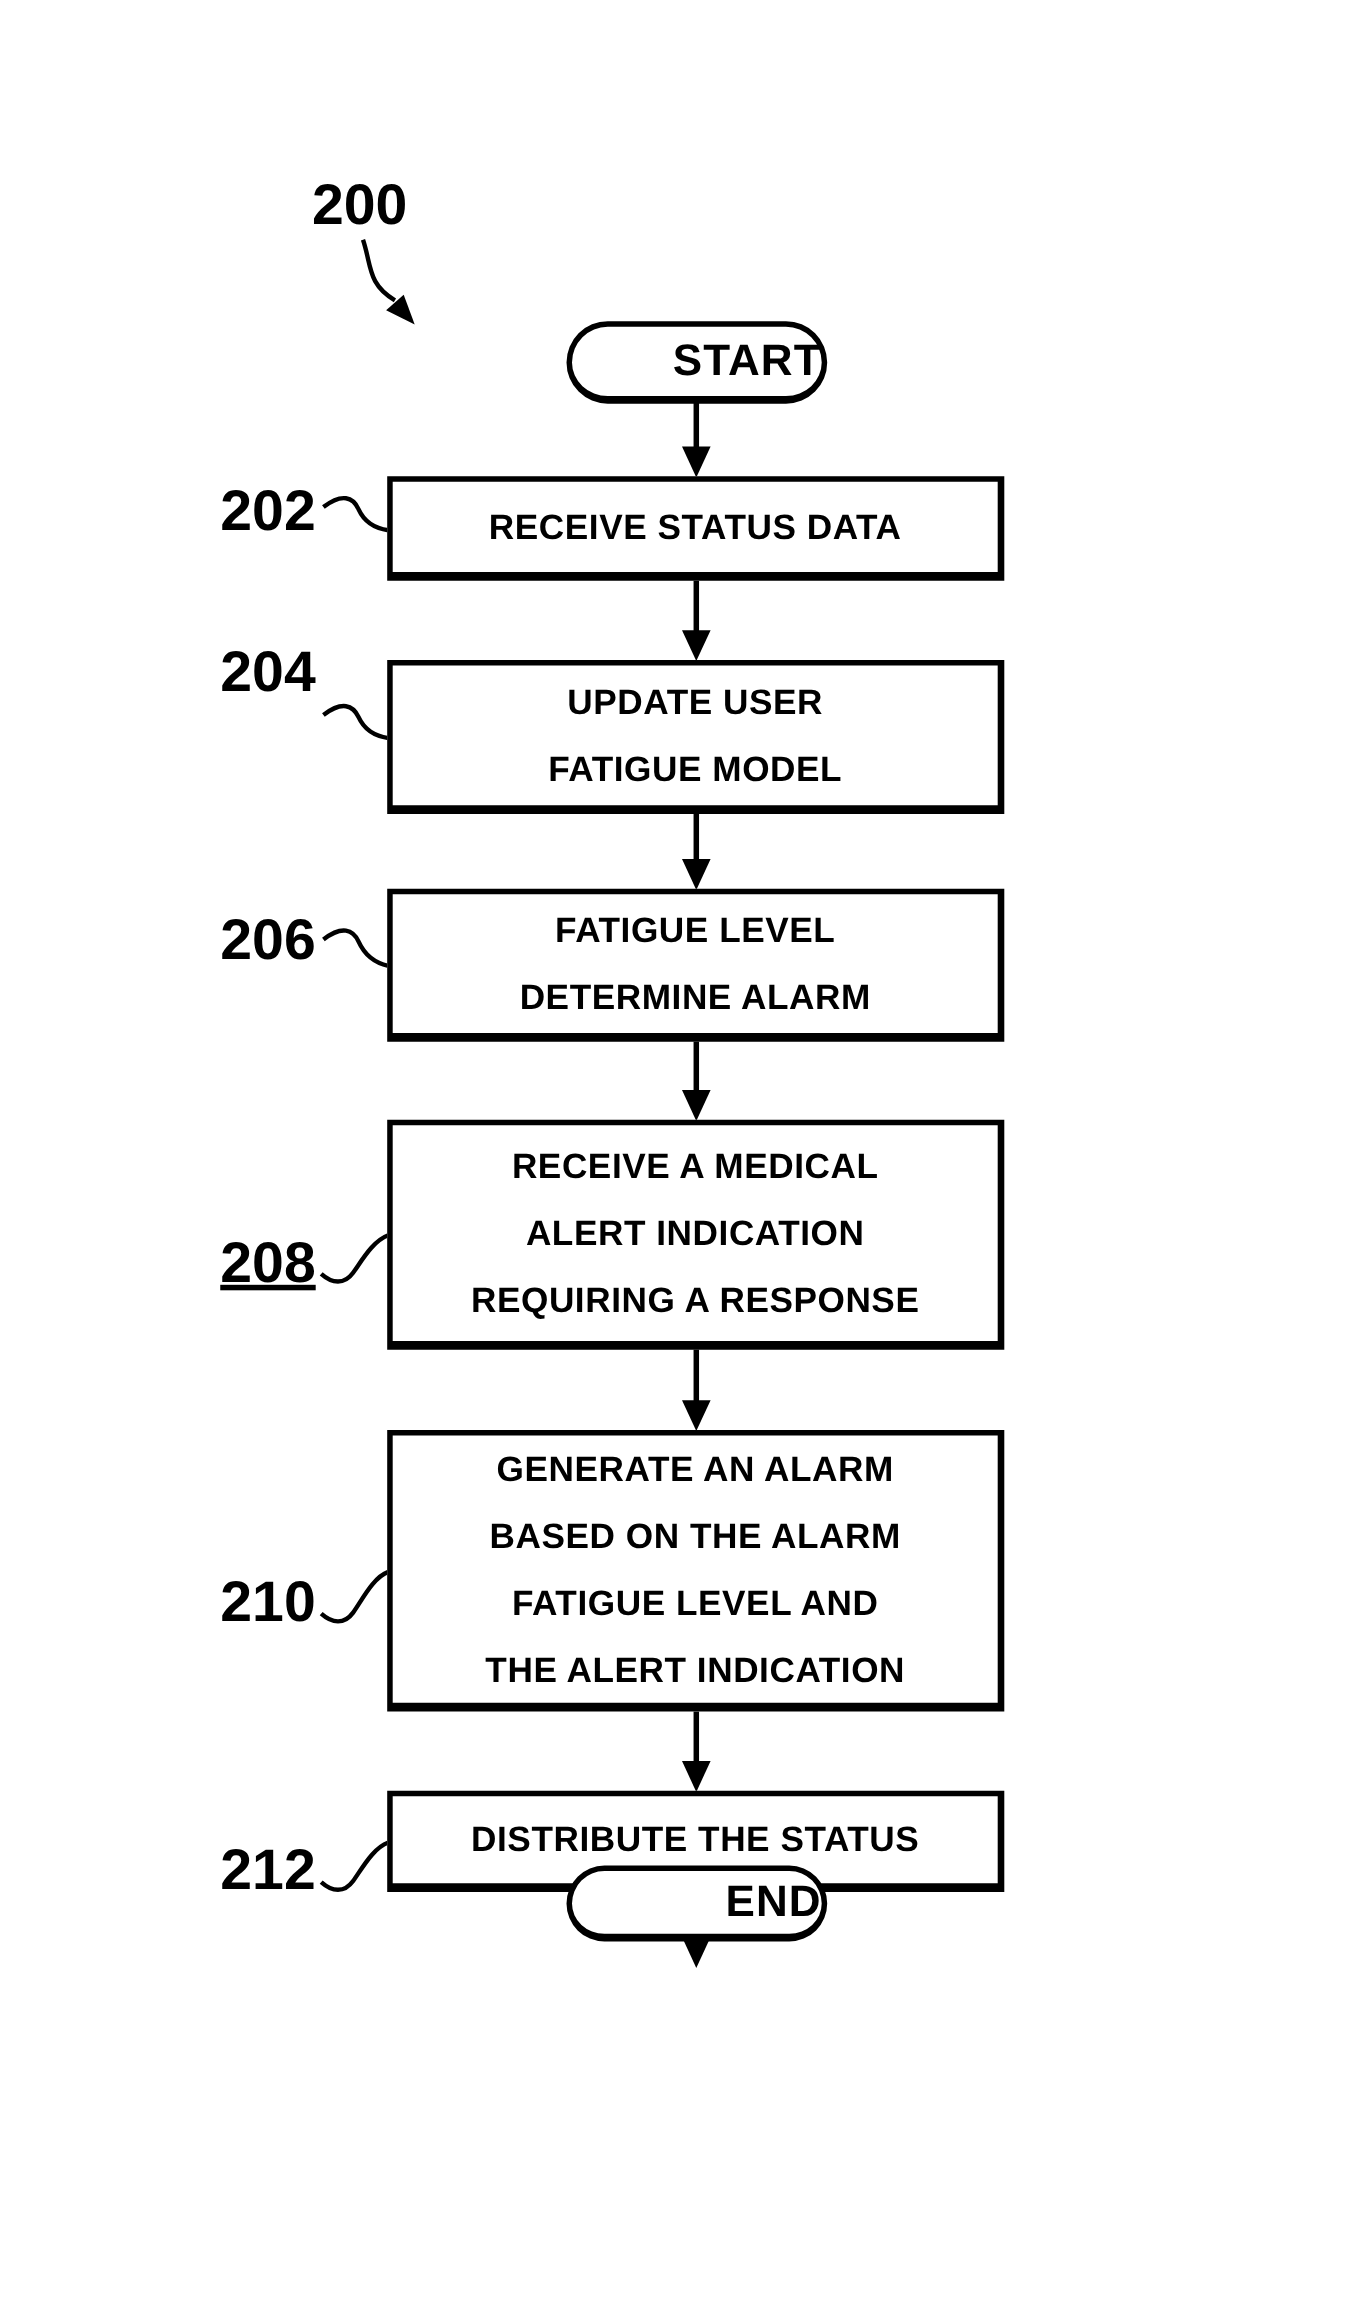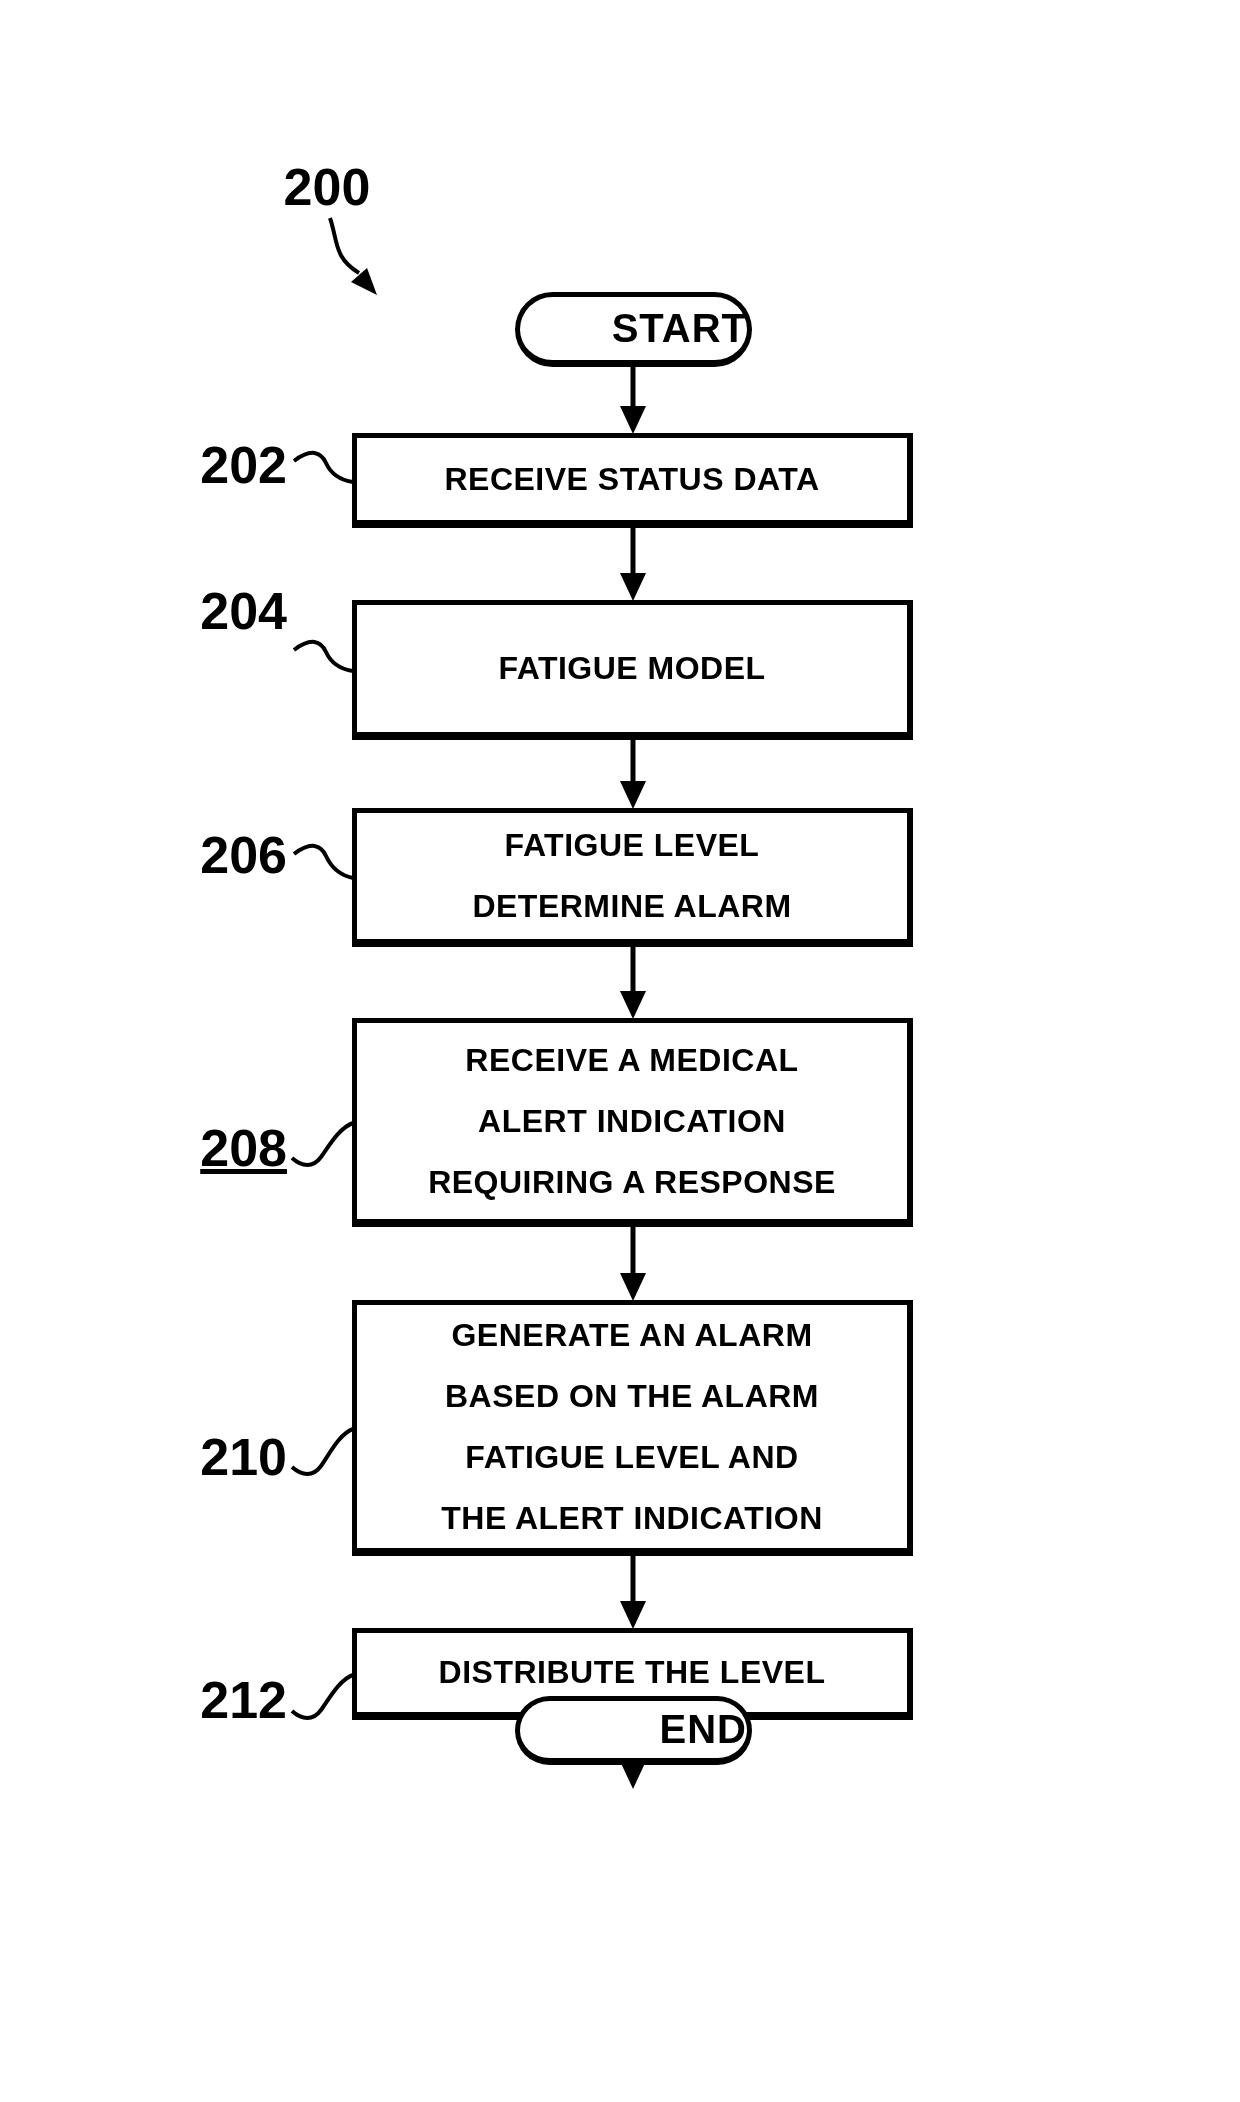--- a/index.html
+++ b/index.html
@@ -139,20 +139,21 @@
   <div class="ref-label" style="top:1674px;">212</div>
 
   <div class="box" style="top:433px;height:95px;">
     <div class="box-text">
       <span class="line">RECEIVE STATUS DATA</span>
     </div>
   </div>
 
   <div class="box" style="top:600px;height:140px;">
     <div class="box-text">
+      <span class="line">UPDATE USER</span>
       <span class="line">FATIGUE MODEL</span>
     </div>
   </div>
 
   <div class="box" style="top:808px;height:139px;">
     <div class="box-text">
       <span class="line">FATIGUE LEVEL</span>
       <span class="line">DETERMINE ALARM</span>
     </div>
   </div>
@@ -169,21 +170,21 @@
     <div class="box-text">
       <span class="line">GENERATE AN ALARM</span>
       <span class="line">BASED ON THE ALARM</span>
       <span class="line">FATIGUE LEVEL AND</span>
       <span class="line">THE ALERT INDICATION</span>
     </div>
   </div>
 
   <div class="box" style="top:1628px;height:92px;">
     <div class="box-text">
-      <span class="line">DISTRIBUTE THE LEVEL</span>
+      <span class="line">DISTRIBUTE THE STATUS</span>
     </div>
   </div>
 
   <div class="terminal" style="top:1696px;height:69px;">
     <span>END</span>
   </div>
 
 </div>
 
 </body></html>

